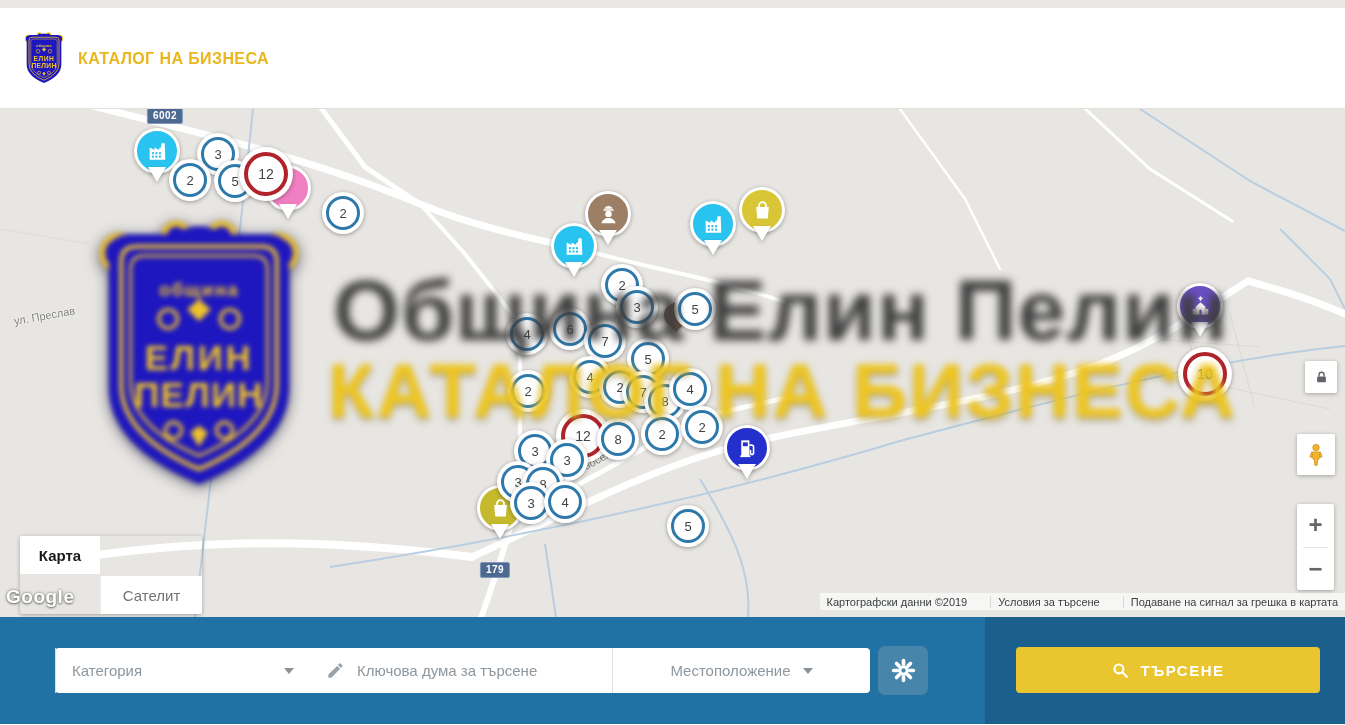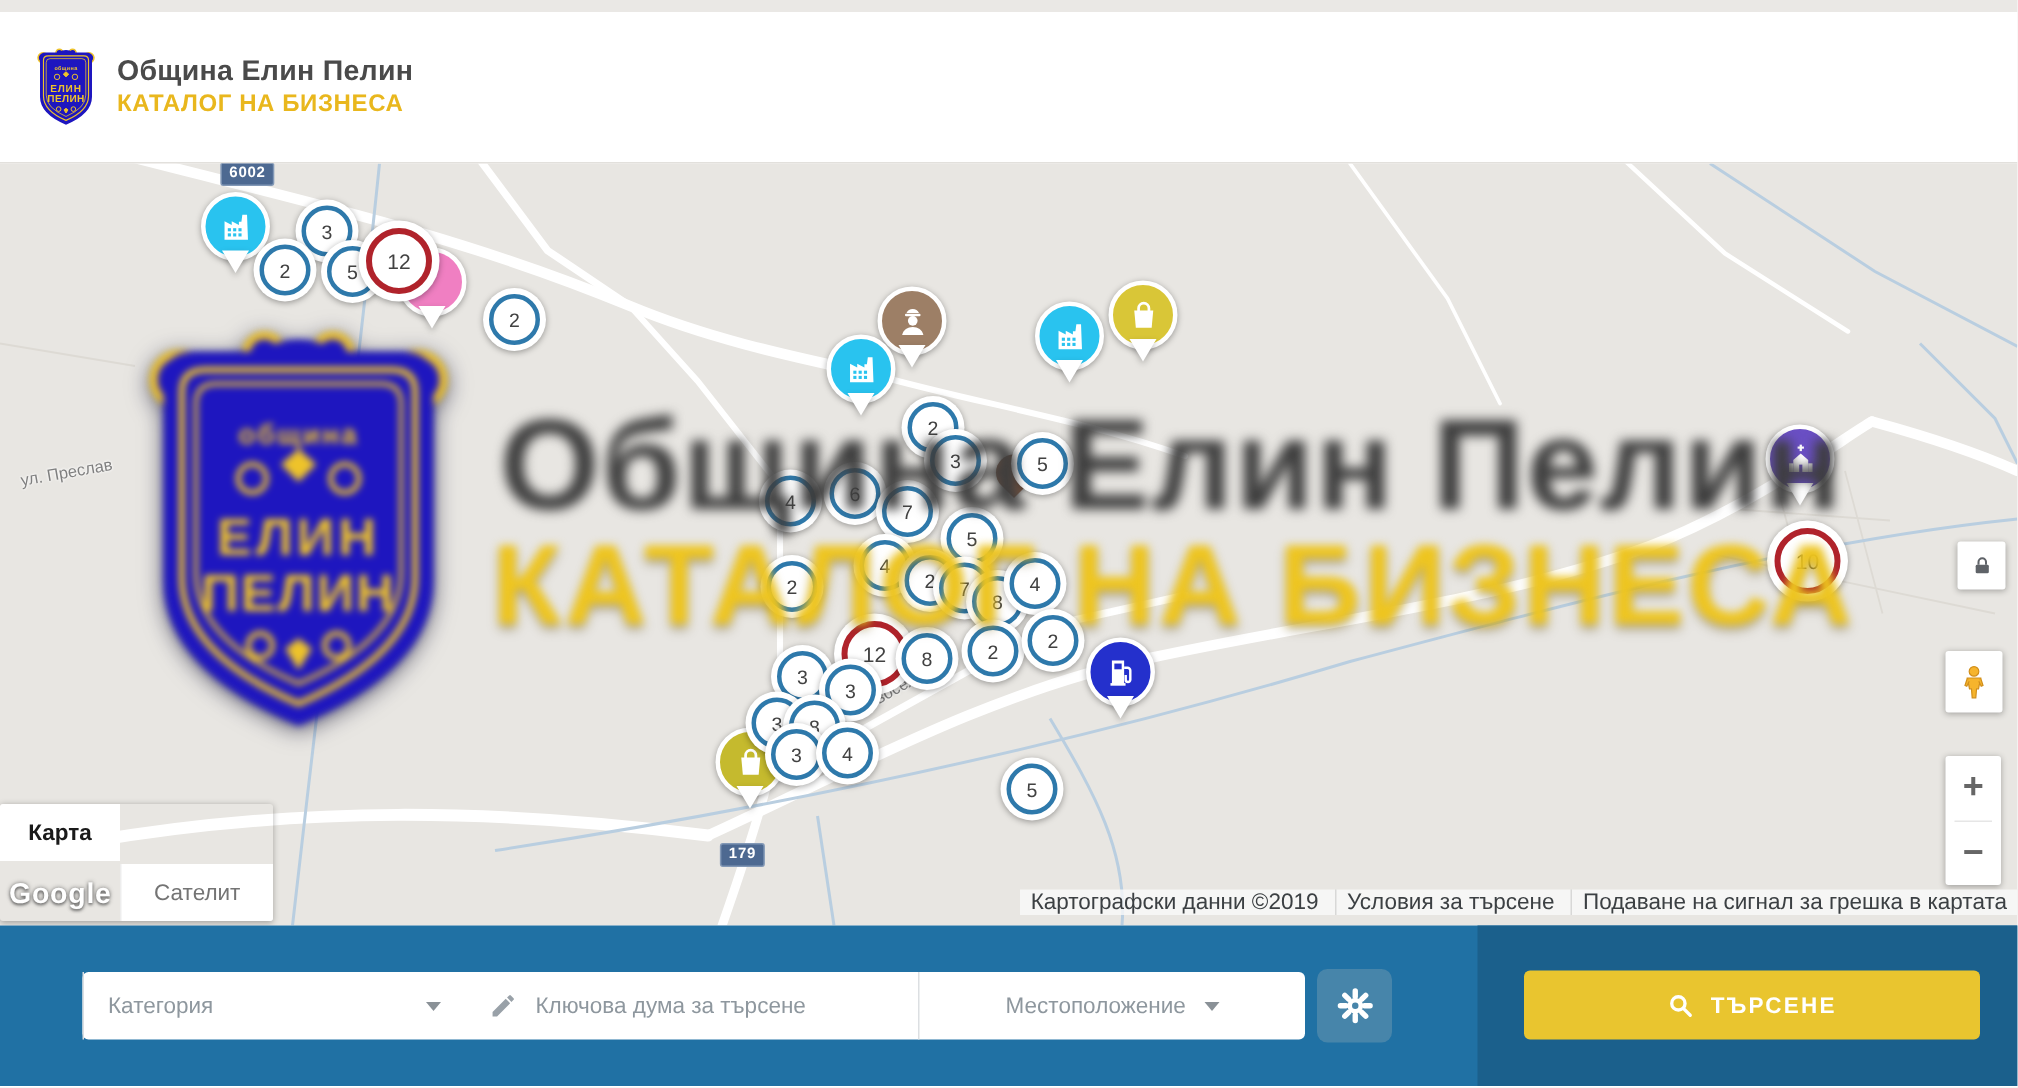--- a/index.html
+++ b/index.html
@@ -46,28 +46,28 @@
   
   .watermark { position:absolute; inset:0; z-index:3; pointer-events:none; }
   .wm-shield { position:absolute; left:85px; top:105px; width:228px; height:285px;
                filter:blur(2.5px) drop-shadow(0 3px 7px rgba(5,5,40,.65)); }
   .wm-line1 { position:absolute; left:333px; top:152px; font-size:86px; font-weight:bold; color:#3d3d3d;
               letter-spacing:1px; filter:blur(4px); white-space:nowrap; }
   .wm-line2 { position:absolute; left:328px; top:238px; font-size:76px; font-weight:bold; color:#eec51f;
               letter-spacing:2px; filter:blur(3px); white-space:nowrap; text-shadow:0 3px 5px rgba(80,60,0,.45); }
 
   
-  .maptype { position:absolute; left:0; top:427px; z-index:5; display:flex; box-shadow:0 1px 4px rgba(0,0,0,.3); border-radius:2px; overflow:hidden; }
+  .maptype { position:absolute; left:20px; top:427px; z-index:5; display:flex; box-shadow:0 1px 4px rgba(0,0,0,.3); border-radius:2px; overflow:hidden; }
   .maptype button { border:none; background:#fff; height:38px; font-size:15px; cursor:pointer; font-family:inherit; }
   .maptype .bt-map { width:80px; font-weight:bold; color:#1a1a1a; }
   .maptype .bt-sat { width:102px; color:#747474; border-left:1px solid #ededed;margin-top:40px; }
   .google-logo { position:absolute; left:6px; top:477px; z-index:5; color:#fff; font-size:19px; font-weight:bold; letter-spacing:.5px;
                  text-shadow:0 0 3px rgba(68,68,68,.7),0 1px 2px rgba(68,68,68,.6); cursor:pointer; }
-  .attribution { position:absolute; right:0; top:484px; height:17px; z-index:6; display:flex; align-items:center; gap:4px;
-                 background:rgba(250,250,250,.78); font-size:15px; color:#3c4043; }
+  .attribution { position:absolute; right:0; top:484px; height:17px; z-index:6; display:flex; align-items:center; gap:16px;
+                 background:rgba(250,250,250,.78); font-size:11px; color:#3c4043; }
   .attribution span, .attribution a { padding:0 7px; white-space:nowrap; color:#3c4043; text-decoration:none; }
   .attribution a { border-left:1px solid rgba(0,0,0,.12); cursor:pointer; }
   .ctl { position:absolute; z-index:5; background:#fff; box-shadow:0 1px 4px rgba(0,0,0,.3); border-radius:2px; cursor:pointer;
          display:flex; align-items:center; justify-content:center; border:none; }
   .ctl-lock { left:1305px; top:252px; width:32px; height:32px; }
   .ctl-pegman { left:1297px; top:325px; width:38px; height:41px; }
   .ctl-zoom { position:absolute; left:1297px; top:395px; width:37px; height:86px; z-index:5; background:#fff;
               box-shadow:0 1px 4px rgba(0,0,0,.3); border-radius:2px; display:flex; flex-direction:column; }
   .ctl-zoom button { flex:1; border:none; background:transparent; font-size:24px; font-weight:bold; color:#666; cursor:pointer; font-family:inherit; }
   .ctl-zoom .divider { height:1px; background:#e6e6e6; margin:0 6px; }
@@ -118,21 +118,20 @@
         </g>
         <text x="85" y="115" text-anchor="middle" font-size="26" letter-spacing="2">ЕЛИН</text>
         <text x="85" y="143" text-anchor="middle" font-size="26" letter-spacing="1">ПЕЛИН</text>
         <g fill="none" stroke="#eec32a" stroke-width="2.5">
           <circle cx="66" cy="160" r="6"></circle>
             <circle cx="104" cy="160" r="6"></circle>
             <path d="M80 162 l5 -4 5 4 -5 8 z" fill="#eec32a"></path>
         </g>
       </svg>
       <div class="brand-text">
-        <div class="t1">Община Елин Пелин</div>
         <div class="t2">КАТАЛОГ НА БИЗНЕСА</div>
       </div>
     </div>
   </div>
 
   <div class="map">
     <svg class="map-roads" viewBox="0 0 1345 508">
       <g stroke="#dddad4" stroke-width="1.2" fill="none">
         <path d="M0 120 L90 135 M1150 230 L1260 238 M1180 198 L1205 290 M1230 205 L1255 300 M1140 260 L1330 300"></path>
       </g>

